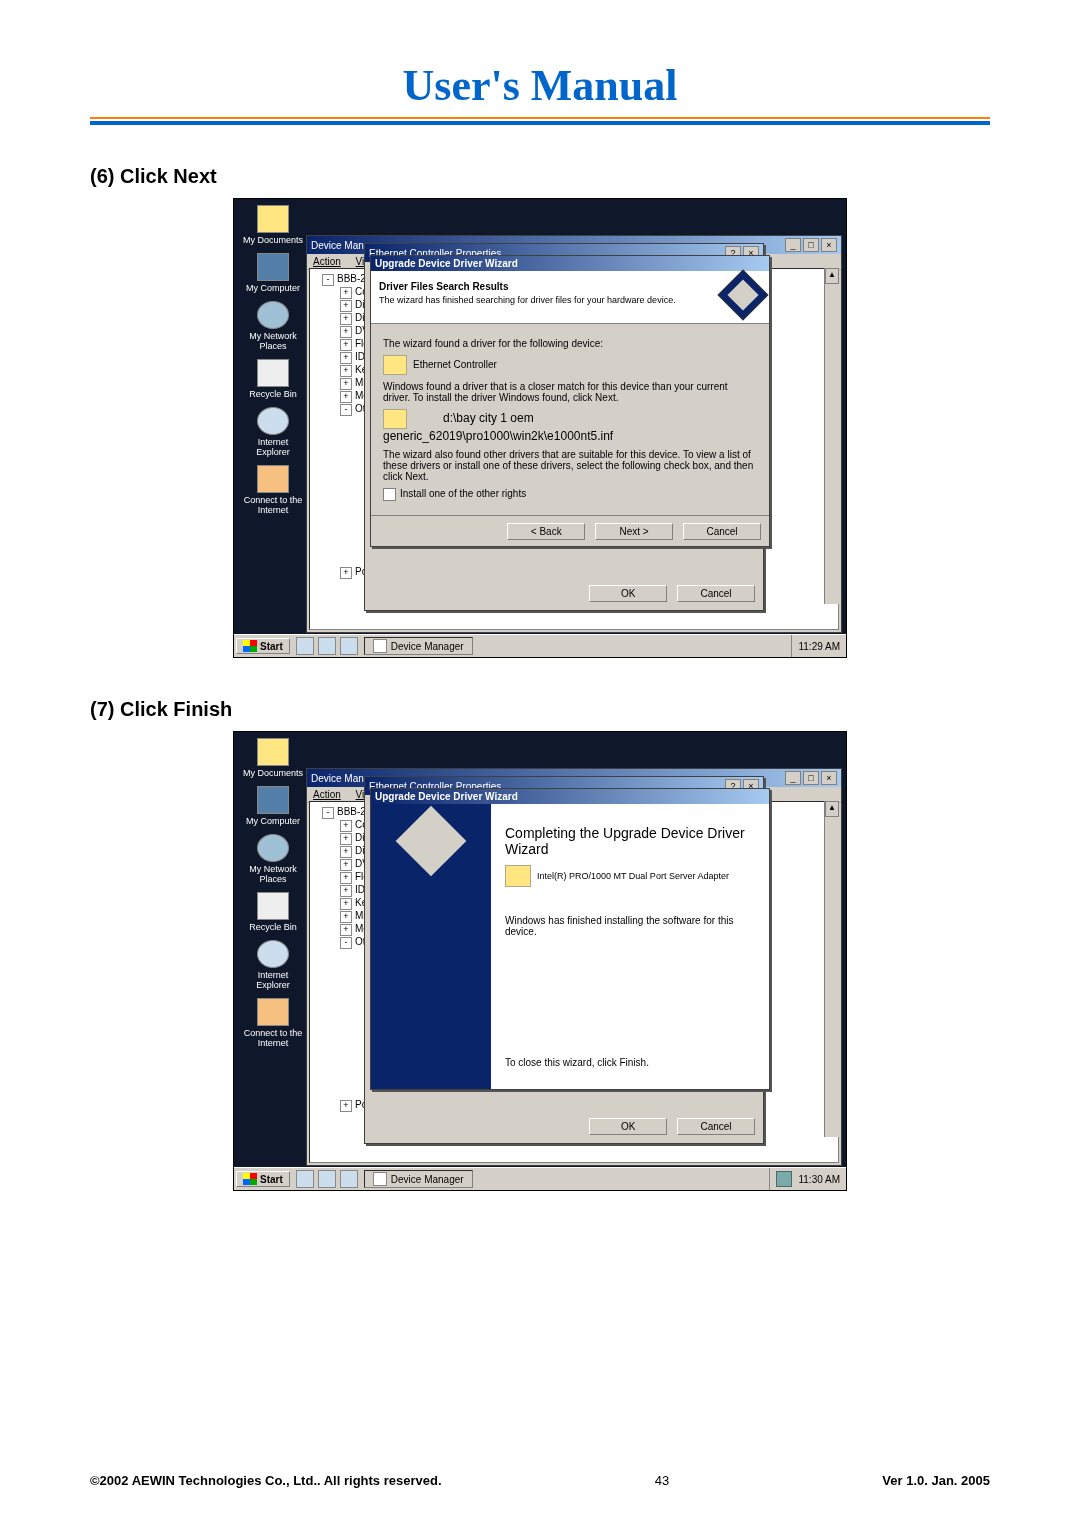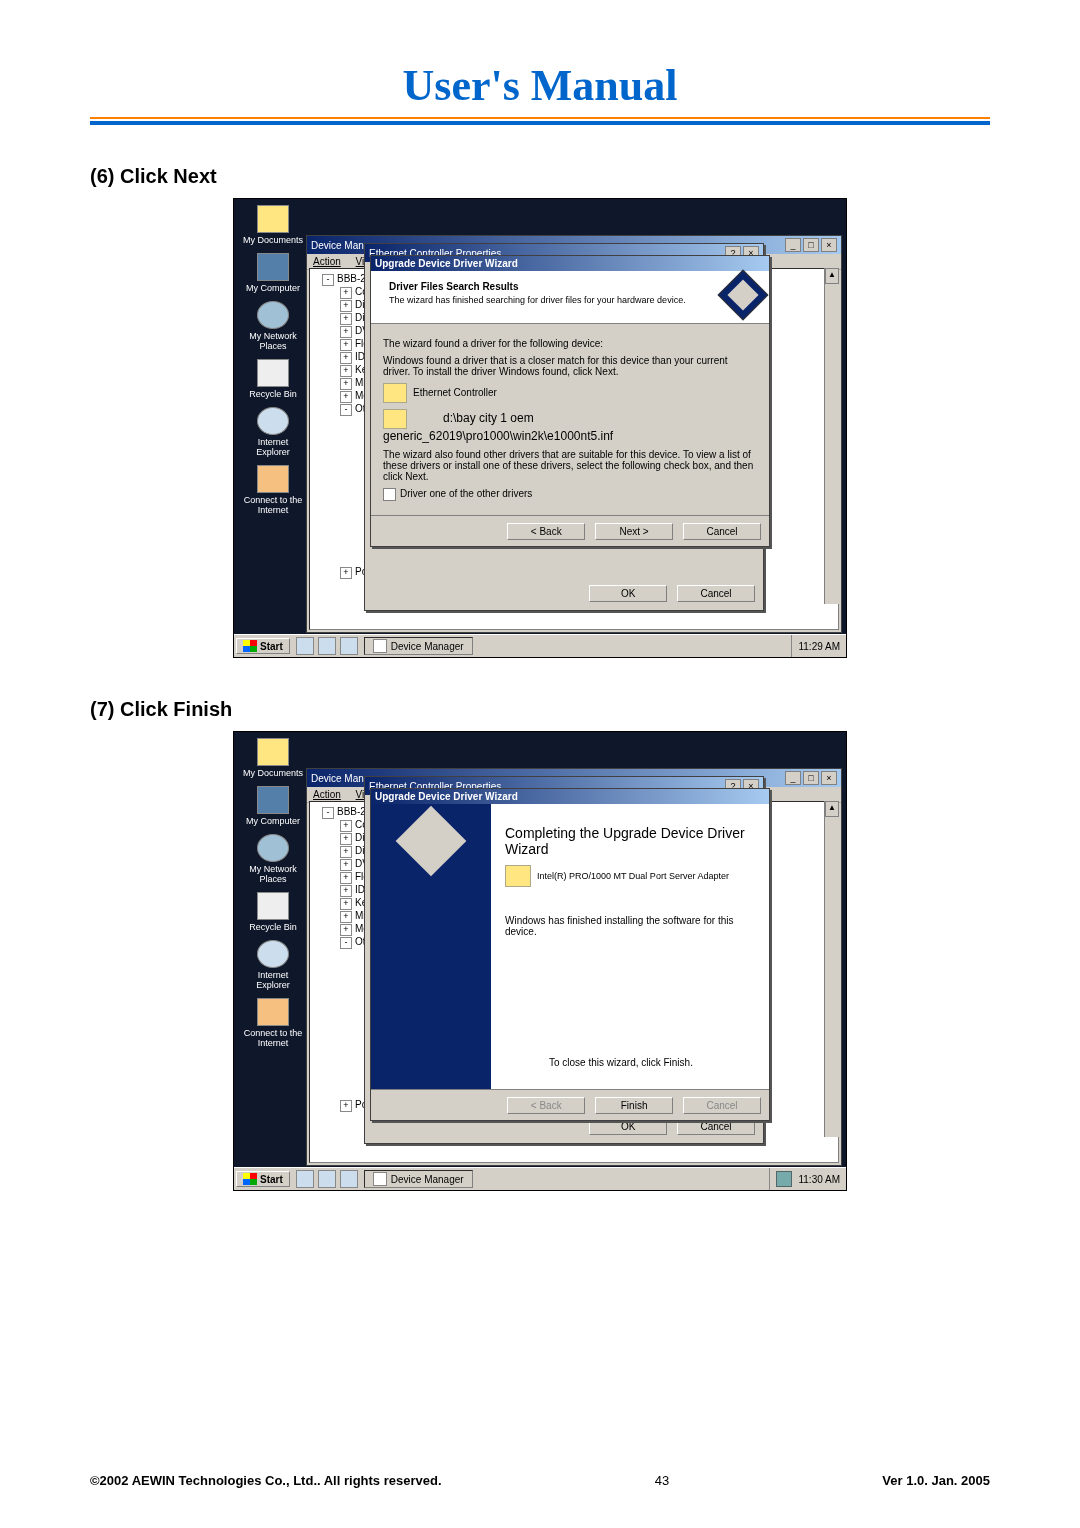--- a/index.html
+++ b/index.html
@@ -134,21 +134,21 @@
     background: #d4d0c8; border: 1px solid #404040;
     box-shadow: 2px 2px 0 #555;
   }
   .wizard2 { top: 56px; }
   .wizard-title {
     background: linear-gradient(to right, #0a246a, #a6caf0);
     color:#fff; font-size:10px; font-weight:bold; padding:2px 4px;
   }
   .wizard-top {
     background:#fff; border-bottom:1px solid #808080;
-    padding:6px 18px; position:relative; min-height:40px;
+    padding:6px 8px; position:relative; min-height:40px;
   }
   .wizard-top .wicon {
     position:absolute; right:8px; top:6px;
     width:34px; height:34px; background:#0a246a;
     transform: rotate(45deg); border:1px solid #333;
   }
   .wizard-top .wicon::after {
     content:""; position:absolute; inset:6px; background:#d4d0c8;
   }
   .wizard-top b { font-size:10px; }
@@ -322,25 +322,25 @@
 
     <div class="wizard">
       <div class="wizard-title">Upgrade Device Driver Wizard</div>
       <div class="wizard-top">
         <b>Driver Files Search Results</b>
         <div class="sub">The wizard has finished searching for driver files for your hardware device.</div>
         <div class="wicon"></div>
       </div>
       <div class="wizard-body">
         <div class="row">The wizard found a driver for the following device:</div>
+        <div class="row"><span class="devicon"></span><span>Ethernet Controller</span></div>
         <div class="row">Windows found a driver that is a closer match for this device than your current driver. To install the driver Windows found, click Next.</div>
-        <div class="row"><span class="devicon"></span><span>Ethernet Controller</span></div>
         <div class="row"><span class="devicon"></span><span class="infpath">d:\bay city 1 oem generic_62019\pro1000\win2k\e1000nt5.inf</span></div>
         <div class="row">The wizard also found other drivers that are suitable for this device. To view a list of these drivers or install one of these drivers, select the following check box, and then click Next.</div>
-        <div class="row"><span class="checkbox"></span><span>Driver one of the other drivers</span></div>
+        <div class="row"><span class="checkbox"></span><span>Install one of the other rights</span></div>
       </div>
       <div class="wizard-buttons">
         <span class="btn">&lt; Back</span>
         <span class="btn">Next &gt;</span>
         <span class="btn">Cancel</span>
       </div>
     </div>
 
     <div class="taskbar">
       <div class="startbtn">
@@ -447,27 +447,22 @@
         <div class="finish-left">
           <div class="bigicon"></div>
         </div>
         <div class="finish-right">
           <h3>Completing the Upgrade Device Driver Wizard</h3>
           <div class="adline">
               <span class="adicon"></span>
               <span>Intel(R) PRO/1000 MT Dual Port Server Adapter</span>
             </div>
           <div>Windows has finished installing the software for this device.</div>
-          <div style="margin-top:120px;margin-left:44px;">To close this wizard, click Finish.</div>
-        </div>
-      </div>
-      <div class="wizard-buttons">
-        <span class="btn disabled">&lt; Back</span>
-        <span class="btn">Finish</span>
-        <span class="btn disabled">Cancel</span>
+          <div style="margin-top:120px;">To close this wizard, click Finish.</div>
+        </div>
       </div>
     </div>
 
     <div class="taskbar">
       <div class="startbtn">
         <div class="startflag"></div>
           <span>Start</span>
       </div>
       <div class="ql">
           <span></span>

